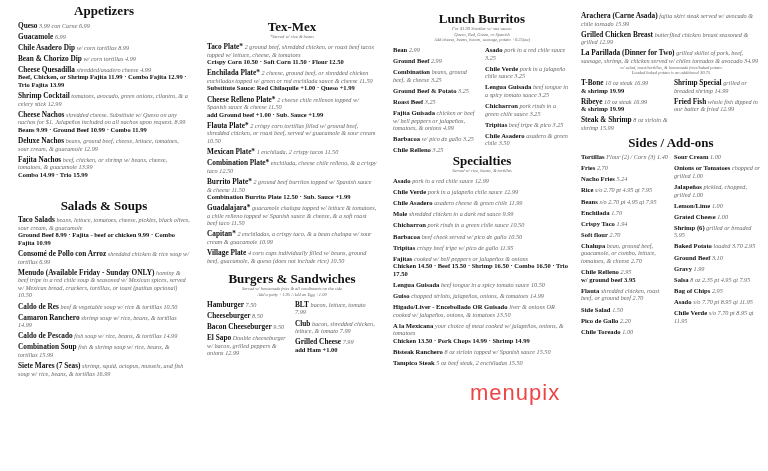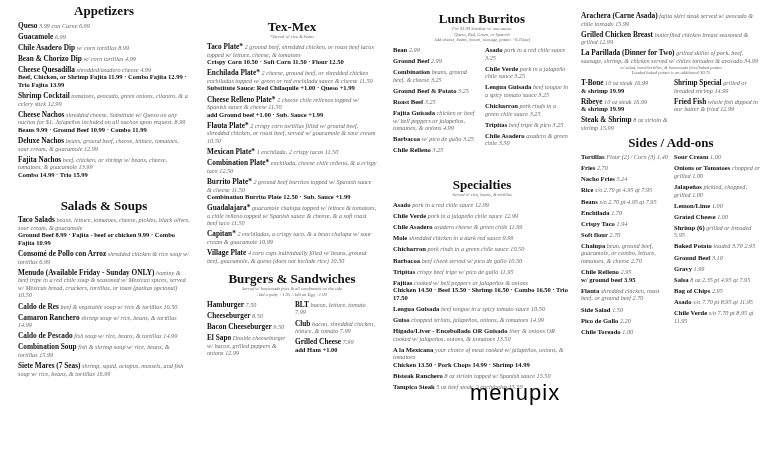--- a/index.html
+++ b/index.html
@@ -11,21 +11,21 @@
 .c3{left:393px;width:178px;}
 .c4{left:581px;width:180px;}
 h2{font-family:"Liberation Serif",serif;font-weight:bold;font-size:13px;text-align:center;color:#111;line-height:14px;}
 .sub{font-family:"Liberation Serif",serif;font-style:italic;font-size:4.5px;color:#666;text-align:center;line-height:5.5px;}
 .it{margin-top:3.5px;font-family:"Liberation Serif",serif;font-size:6.5px;line-height:7.6px;}
 .it b{font-size:7.3px;}
 .it i{color:#666;font-size:6.2px;}
 .sm b{font-size:6.6px;}
 .two{display:flex;gap:6px;}
 .two>div{flex:1;}
-.watermark{position:absolute;left:470px;top:380px;font-family:"Liberation Sans",sans-serif;font-size:22px;color:#000000;letter-spacing:1px;}
+.watermark{position:absolute;left:470px;top:380px;font-family:"Liberation Sans",sans-serif;font-size:22px;color:#ef4444;letter-spacing:1px;}
 </style>
 </head>
 <body>
 
 <div class="col c1">
   <h2 style="margin-top:4px">Appetizers</h2>
   <div>
       <div class="it"><b>Queso</b> <i></i> <i>3.99 con Carne 6.99</i></div>
       <div class="it"><b>Guacamole</b> <i></i> <i>6.99</i></div>
       <div class="it"><b>Chile Asadero Dip</b> <i>w/ corn tortillas</i> <i>8.99</i></div>
@@ -100,21 +100,21 @@
       </div>
     <div>
         <div class="it"><b>Asado</b> <i>pork in a red chile sauce</i> <i>3.25</i></div>
         <div class="it"><b>Chile Verde</b> <i>pork in a jalapeño chile sauce</i> <i>3.25</i></div>
         <div class="it"><b>Lengua Guisada</b> <i>beef tongue in a spicy tomato sauce</i> <i>3.25</i></div>
         <div class="it"><b>Chicharron</b> <i>pork rinds in a green chile sauce</i> <i>3.25</i></div>
         <div class="it"><b>Tripitas</b> <i>beef tripe &amp; pico</i> <i>3.25</i></div>
         <div class="it"><b>Chile Asadero</b> <i>asadero &amp; green chile</i> <i>3.50</i></div>
       </div>
   </div>
-  <h2 style="margin-top:24px">Specialties</h2>
+  <h2 style="margin-top:0">Specialties</h2>
   <div class="sub">Served w/ rice, beans, &amp; tortillas</div>
   <div class="sm">
       <div class="it"><b>Asado</b> <i>pork in a red chile sauce</i> <i>12.99</i></div>
       <div class="it"><b>Chile Verde</b> <i>pork in a jalapeño chile sauce</i> <i>12.99</i></div>
       <div class="it"><b>Chile Asadero</b> <i>asadero cheese &amp; green chile</i> <i>11.99</i></div>
       <div class="it"><b>Mole</b> <i>shredded chicken in a dark red sauce</i> <i>9.99</i></div>
       <div class="it"><b>Chicharron</b> <i>pork rinds in a green chile sauce</i> <i>10.50</i></div>
       <div class="it"><b>Barbacoa</b> <i>beef cheek served w/ pico de gallo</i> <i>10.50</i></div>
       <div class="it"><b>Tripitas</b> <i>crispy beef tripe w/ pico de gallo</i> <i>11.95</i></div>
       <div class="it"><b>Fajitas</b> <i>cooked w/ bell peppers or jalapeños &amp; onions</i> <i></i><div style="font-weight: bold;">Chicken 14.50 · Beef 15.50 · Shrimp 16.50 · Combo 16.50 · Trio 17.50</div></div>

